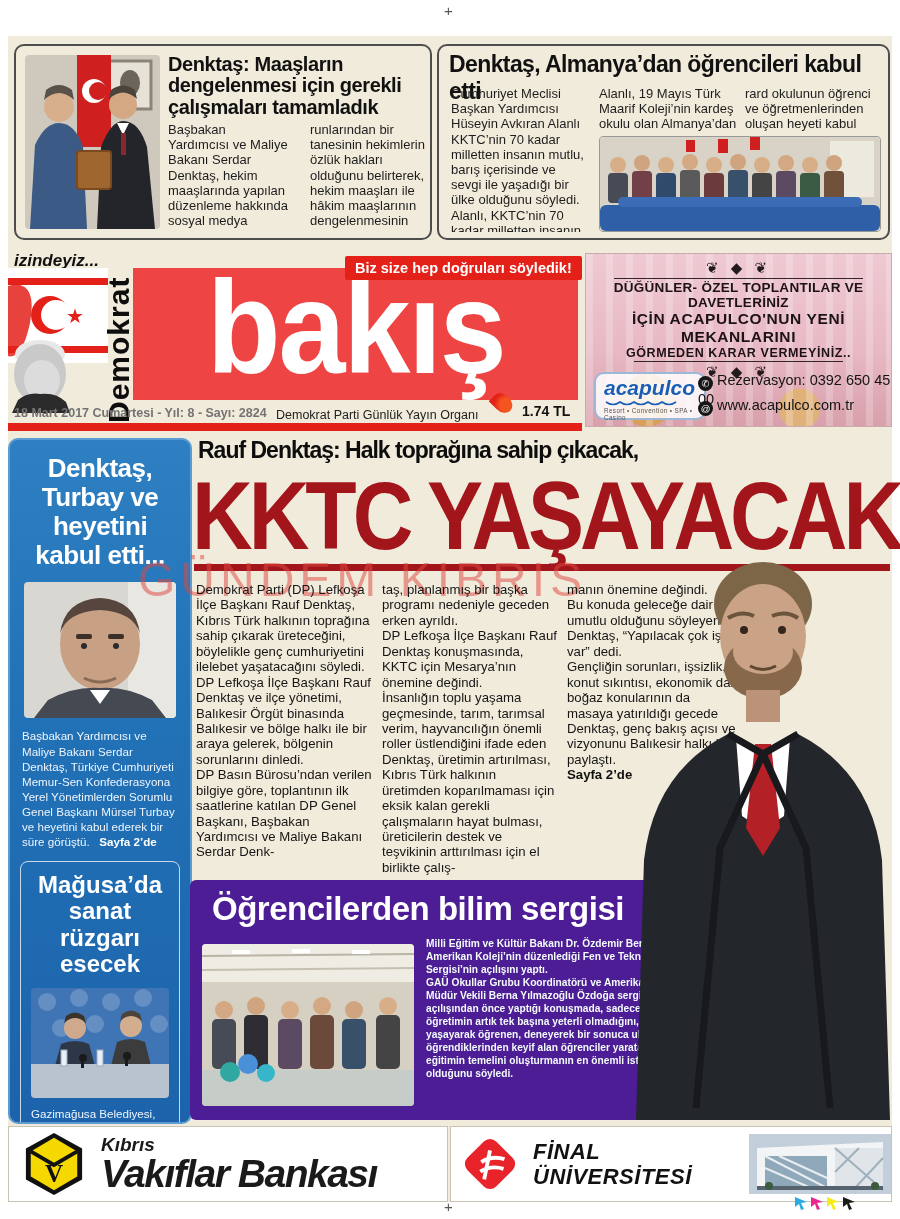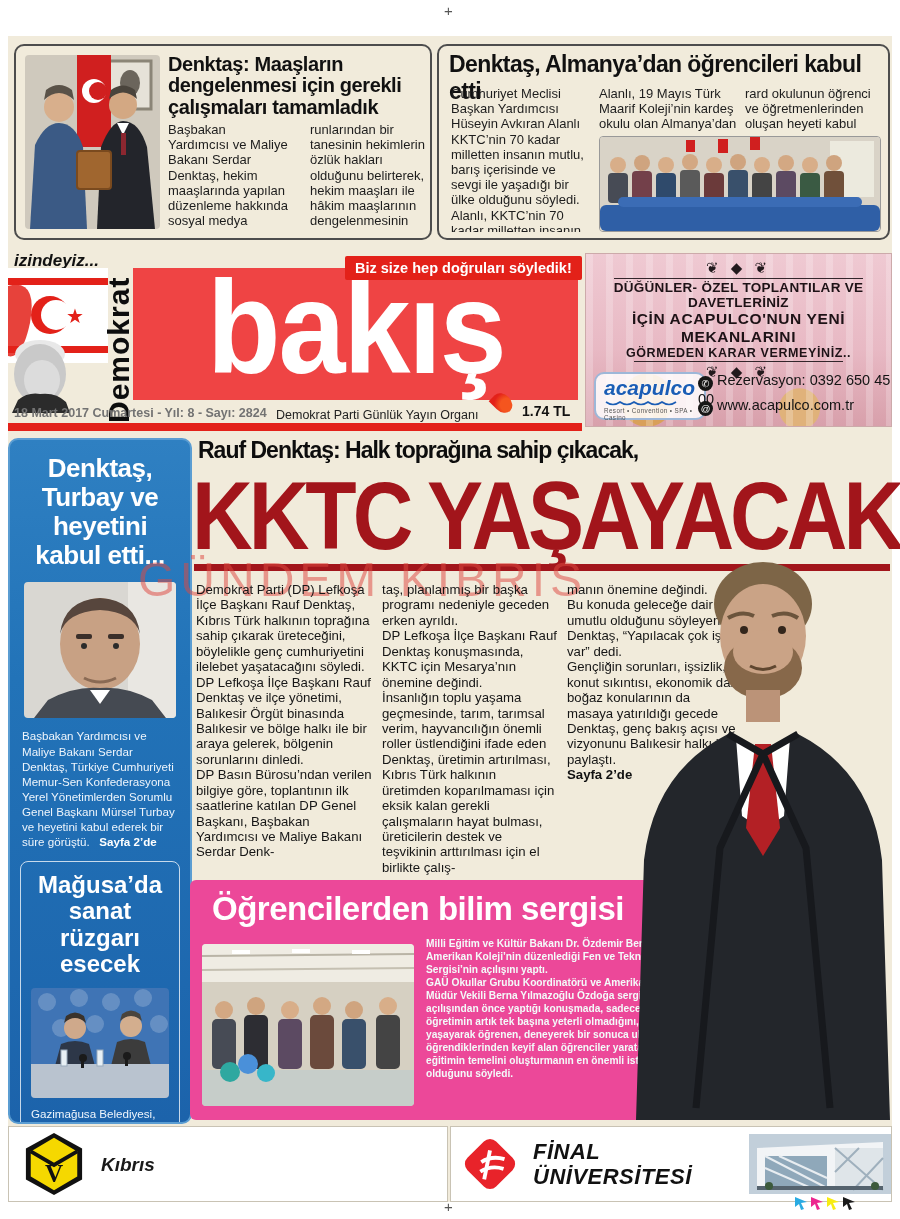--- a/index.html
+++ b/index.html
@@ -50,21 +50,21 @@
   #sb-box2{border:1px solid rgba(255,255,255,.75);border-radius:8px;}
   .sb-head2{color:#fff;font-weight:700;text-align:center;font-size:24px;line-height:1.1;}
   .photoframe{border-radius:4px;overflow:hidden;display:block;}
   
   .kicker{font-weight:700;font-size:23px;color:#0d0d0d;letter-spacing:-1px;}
   .bighead{font-weight:700;font-size:84px;color:#a2151b;letter-spacing:-4px;transform:scale(1.0,1.14);transform-origin:left top;white-space:nowrap;line-height:1;}
   #headrule{background:#a2151b;}
   .watermark{font-weight:400;font-size:48px;color:rgba(223,72,66,.52);letter-spacing:5px;white-space:nowrap;}
   .maincol{font-size:13.2px;line-height:1.17;color:#161616;white-space:pre-line;overflow:hidden;}
   
-  #science{background:#ec4899;border-radius:6px;overflow:hidden;}
+  #science{background:#4c1d95;border-radius:6px;overflow:hidden;}
   .sci-head{color:#fff;font-weight:700;font-size:33px;letter-spacing:-.5px;}
   .sci-body{color:#f3fbfa;font-weight:700;font-size:10.2px;line-height:1.27;white-space:pre-line;}
   
   .footbox{background:#fff;border:1px solid #c9c3b4;display:flex;align-items:center;overflow:hidden;}
   .bank-small{font-style:italic;font-weight:700;font-size:19px;color:#1a1a1a;line-height:1;}
   .bank-big{font-style:italic;font-weight:700;font-size:39px;color:#1a1a1a;letter-spacing:-1.5px;line-height:1;}
   .uni-line1{font-style:italic;font-weight:700;font-size:22px;color:#111;letter-spacing:1px;line-height:1.15;}
   .uni-line2{font-style:italic;font-weight:700;font-size:22px;color:#111;letter-spacing:.5px;line-height:1.15;}
   svg{display:block;}
 </style>
@@ -320,20 +320,21 @@
     <div style="margin-left:14px;">
       <svg width="62" height="64" viewBox="0 0 64 66">
         <polygon points="32,1 61,17 61,49 32,65 3,49 3,17" fill="#111"></polygon>
         <polygon points="32,6 56,20 56,46 32,60 8,46 8,20" fill="#f5d800"></polygon>
         <path d="M8 20 L32 34 L56 20" stroke="#111" stroke-width="4" fill="none"></path>
         <text x="32" y="52" text-anchor="middle" font-size="26" font-weight="bold" fill="#111" font-family="Liberation Serif, serif">V</text>
       </svg>
     </div>
     <div style="margin-left:16px;">
       <div class="bank-small">Kıbrıs</div>
+      <div class="bank-big">Vakıflar Bankası</div>
     </div>
   </div>
 
   <div class="abs footbox" style="left:450px;top:1126px;width:440px;height:74px;">
     <div style="margin-left:10px;">
       <svg width="58" height="58" viewBox="0 0 60 60">
         <rect x="9" y="9" width="42" height="42" rx="9" transform="rotate(45 30 30)" fill="#e8232a"></rect>
         <path d="M20 38 Q31 31 44 35" stroke="#fff" stroke-width="4" fill="none"></path>
         <path d="M21 28 Q32 21 45 25" stroke="#fff" stroke-width="4" fill="none"></path>
         <path d="M24 46 L30 16" stroke="#fff" stroke-width="4"></path>

